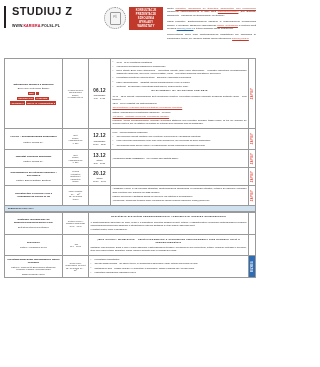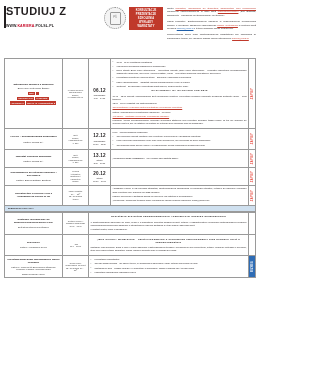--- a/index.html
+++ b/index.html
@@ -6,21 +6,21 @@
   html,body { width:260px; height:367px; background:#ffffff; }
   body {
     font-family:"Liberation Sans", sans-serif;
     font-size:2.1px; line-height:1.25; color:#231f20;
     -webkit-font-smoothing:none;
   }
   .page { position:relative; width:260px; height:367px; background:#fff; overflow:hidden; }
 
   
   .header { display:flex; align-items:flex-start; padding:6px 4px 4px 4px; height:56px; }
-  .logo-block { width:96px; border-left:2.5px solid #231f20; }
+  .logo-block { width:96px; padding-left:6px; border-left:2.5px solid #231f20; }
   .logo-main { font-size:11px; font-weight:bold; letter-spacing:.4px; color:#231f20; line-height:1; }
   .logo-url { margin-top:7px; font-size:3.6px; font-weight:bold; letter-spacing:.1px; }
   .logo-url .hl { color:#c8102e; }
   .logo-seal { width:22px; height:22px; border-radius:50%; border:1.2px dotted #8a8a8a;
                display:flex; align-items:center; justify-content:center; margin-left:4px; margin-top:1px;
                background:#f4f4f4; }
   .seal-inner { width:11px; height:13px; border:.7px solid #9a9a9a; border-radius:1px;
                 font-size:2.6px; display:flex; align-items:center; justify-content:center;
                 color:#7a7a7a; text-align:center; line-height:1; }
   .badge { width:34px; background:#c0392b; color:#fff; padding:2px 1px; margin-left:3px; margin-top:1px; }

